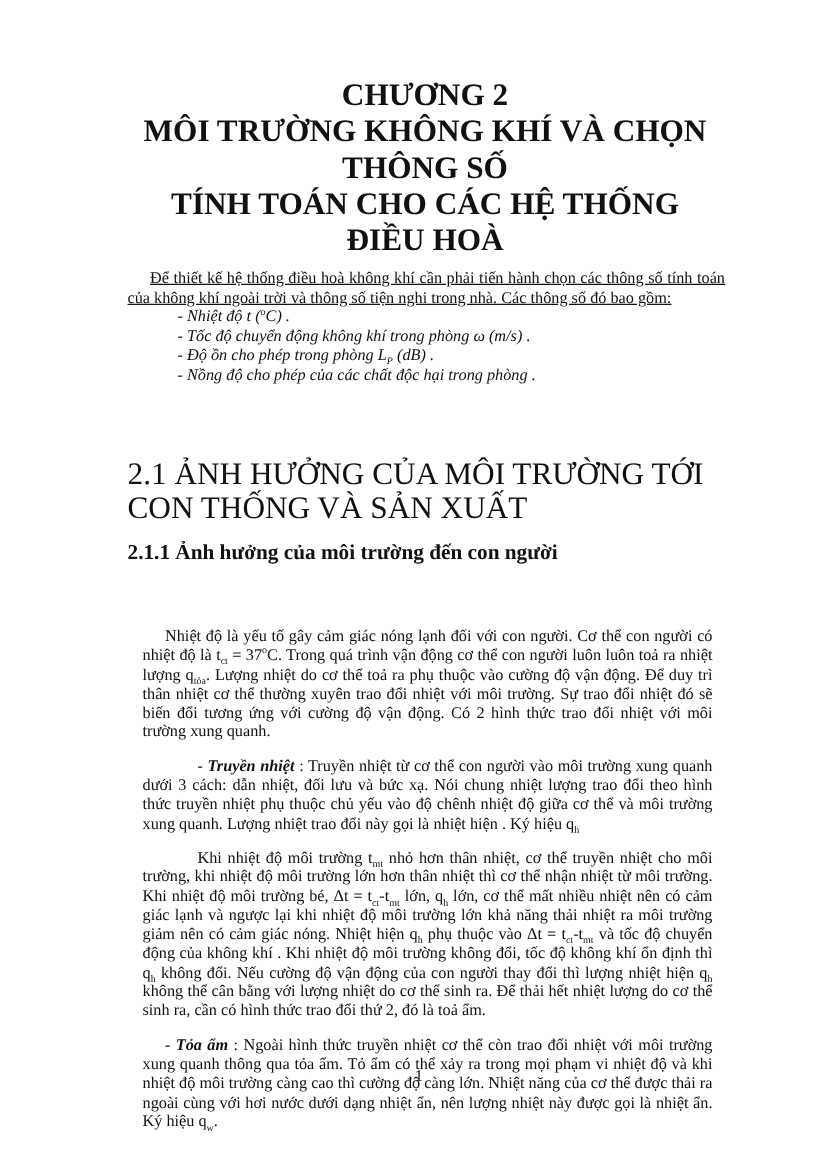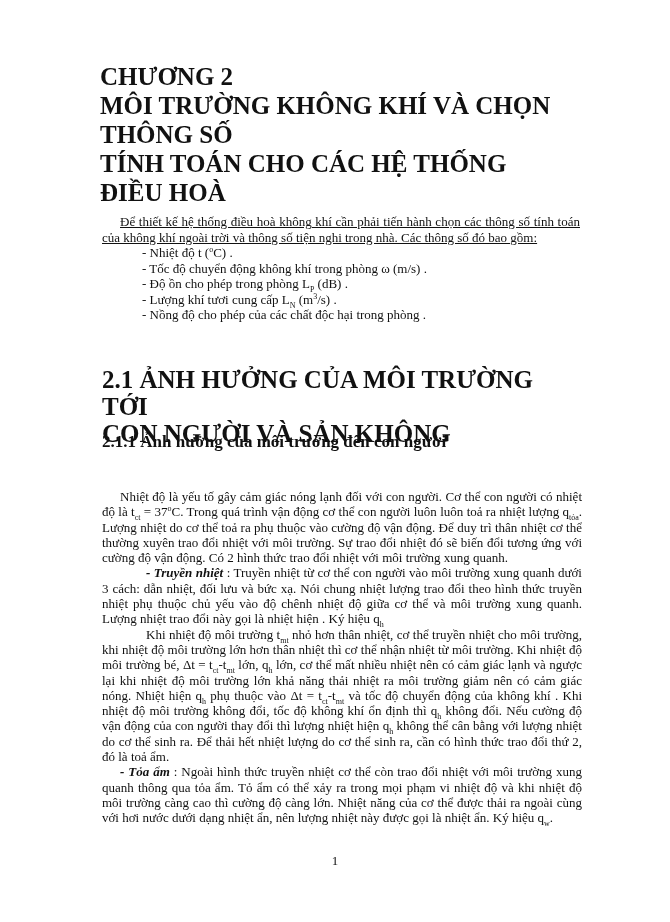--- a/index.html
+++ b/index.html
@@ -1,30 +1,30 @@
 <!DOCTYPE html>
 <html><head>
 <meta charset="utf-8">
 <style>
   html, body { margin:0; padding:0; background:#ffffff; }
   body { width:670px; height:922px; position:relative; overflow:hidden;
          font-family:"Liberation Serif","DejaVu Serif",serif; color:#111; }
   .page { position:absolute; left:0; top:0; width:670px; height:922px; background:#fff; }
   .chapter-title { position:absolute; left:100px; width:480px; top:62px;
-    text-align:left; font-weight:bold; font-size:25px; line-height:29px; }
+    text-align:center; font-weight:bold; font-size:25px; line-height:29px; }
   .chapter-title div { white-space:nowrap; }
   .intro { position:absolute; left:102px; width:478px; top:214px; font-size:13px; line-height:15.5px; }
   .intro p { margin:0; text-indent:18px; text-align:justify;text-decoration:underline; }
   .intro ul { list-style:none; margin:0; padding:0 0 0 40px; }
-  .intro li { margin:0; }
-  .h1 { position:absolute; left:102px; width:480px; top:366px; font-weight:bold; font-size:25px; line-height:27px; }
+  .intro li { margin:0;font-style:italic; }
+  .h1 { position:absolute; left:102px; width:480px; top:366px; font-weight:normal; font-size:25px; line-height:27px; }
   .h2 { position:absolute; left:102px; width:480px; top:430px; font-weight:bold; font-size:17px; line-height:24px; }
   .h3 { position:absolute; left:118px; width:460px; top:467px; font-weight:bold; font-size:14px; line-height:18px; }
   .body-text { position:absolute; left:102px; width:480px; top:489px; font-size:13px; line-height:15.3px; }
-  .body-text p { margin:0; text-align:justify; }
+  .body-text p { margin:12px; text-align:justify; }
   .ind1 { text-indent:18px; }
   .ind2 { text-indent:44px; }
   sub, sup { font-size:8px; line-height:0; }
   .bi { font-weight:bold; font-style:italic; }
   .page-number { position:absolute; left:0; width:670px; top:853px; text-align:center; font-size:13px; }
 </style>
 </head>
 <body>
 
 <div class="page">
@@ -36,28 +36,27 @@
     <div>TÍNH TOÁN CHO CÁC HỆ THỐNG</div>
     <div>ĐIỀU HOÀ</div>
   </div>
 
   <div class="intro">
     <p>Để thiết kế hệ thống điều hoà không khí cần phải tiến hành chọn các thông số tính toán của không khí  ngoài trời và thông số tiện nghi trong nhà. Các thông số đó bao gồm:</p>
     <ul>
       <li><span>- Nhiệt độ t (</span><sup>o</sup><span>C) .</span></li>
       <li><span>- Tốc độ chuyển động không khí trong phòng ω (m/s) .</span></li>
       <li><span>- Độ ồn cho phép trong phòng L</span><sub>P</sub><span> (dB) .</span></li>
-      <li><span>- Lượng khí tươi cung cấp L</span><sub>N</sub><span> (m</span><sup>3</sup><span>/s) .</span></li>
       <li><span>- Nồng độ cho phép của các chất độc hại trong phòng .</span></li>
     </ul>
   </div>
 
   <div class="h1">
     <div>2.1 ẢNH HƯỞNG CỦA MÔI TRƯỜNG TỚI</div>
-    <div>CON NGƯỜI VÀ SẢN KHÔNG</div>
+    <div>CON THỐNG VÀ SẢN XUẤT</div>
   </div>
 
   <div class="h2">2.1.1 Ảnh hưởng của môi trường đến con người</div>
 
   <div class="body-text">
     <p class="ind1"><span>Nhiệt độ là yếu tố gây cảm giác nóng lạnh đối với con người.  Cơ thể con người có nhiệt độ là t</span><sub>ct</sub><span> = 37</span><sup>o</sup><span>C. Trong quá trình vận động cơ thể con người luôn luôn toả ra nhiệt lượng q</span><sub>tỏa</sub><span>. Lượng nhiệt do cơ thể toả ra phụ thuộc vào cường độ vận động. Để duy trì thân nhiệt cơ thể thường xuyên trao đổi nhiệt với môi trường. Sự trao đổi nhiệt đó sẽ biến đổi tương ứng với cường độ vận động.  Có 2 hình thức trao đổi nhiệt với môi trường xung quanh.</span></p>
 
     <p class="ind2"><span class="bi">- Truyền nhiệt</span><span> : Truyền nhiệt từ cơ thể con người vào môi trường xung quanh dưới 3 cách: dẫn nhiệt, đối lưu và bức xạ. Nói chung nhiệt lượng trao đổi theo hình thức truyền nhiệt phụ thuộc chủ yếu vào độ chênh nhiệt độ giữa cơ thể và môi trường xung quanh. Lượng nhiệt trao đổi này gọi là nhiệt hiện . Ký hiệu q</span><sub>h</sub></p>
 
     <p class="ind2"><span>Khi nhiệt độ môi trường t</span><sub>mt</sub><span> nhỏ hơn thân nhiệt, cơ thể truyền nhiệt cho môi trường, khi nhiệt độ môi trường lớn hơn thân nhiệt thì cơ thể nhận nhiệt từ môi trường.  Khi nhiệt độ môi trường bé, Δt = t</span><sub>ct</sub><span>-t</span><sub>mt</sub><span> lớn, q</span><sub>h</sub><span> lớn, cơ thể mất nhiều nhiệt nên có cảm giác lạnh và ngược lại khi nhiệt độ môi trường lớn khả năng thải nhiệt ra môi trường giảm nên có cảm giác nóng. Nhiệt hiện q</span><sub>h</sub><span> phụ thuộc vào Δt = t</span><sub>ct</sub><span>-t</span><sub>mt</sub><span> và tốc độ chuyển động của không khí . Khi nhiệt độ môi trường không đổi, tốc độ không khí ổn định thì q</span><sub>h</sub><span> không đổi.  Nếu cường độ vận động của con người thay đổi thì lượng nhiệt hiện q</span><sub>h</sub><span> không thể cân bằng với lượng nhiệt do cơ thể  sinh ra.  Để thải hết nhiệt lượng do cơ thể sinh ra, cần có hình thức trao đổi thứ 2, đó là toả ẩm.</span></p>

